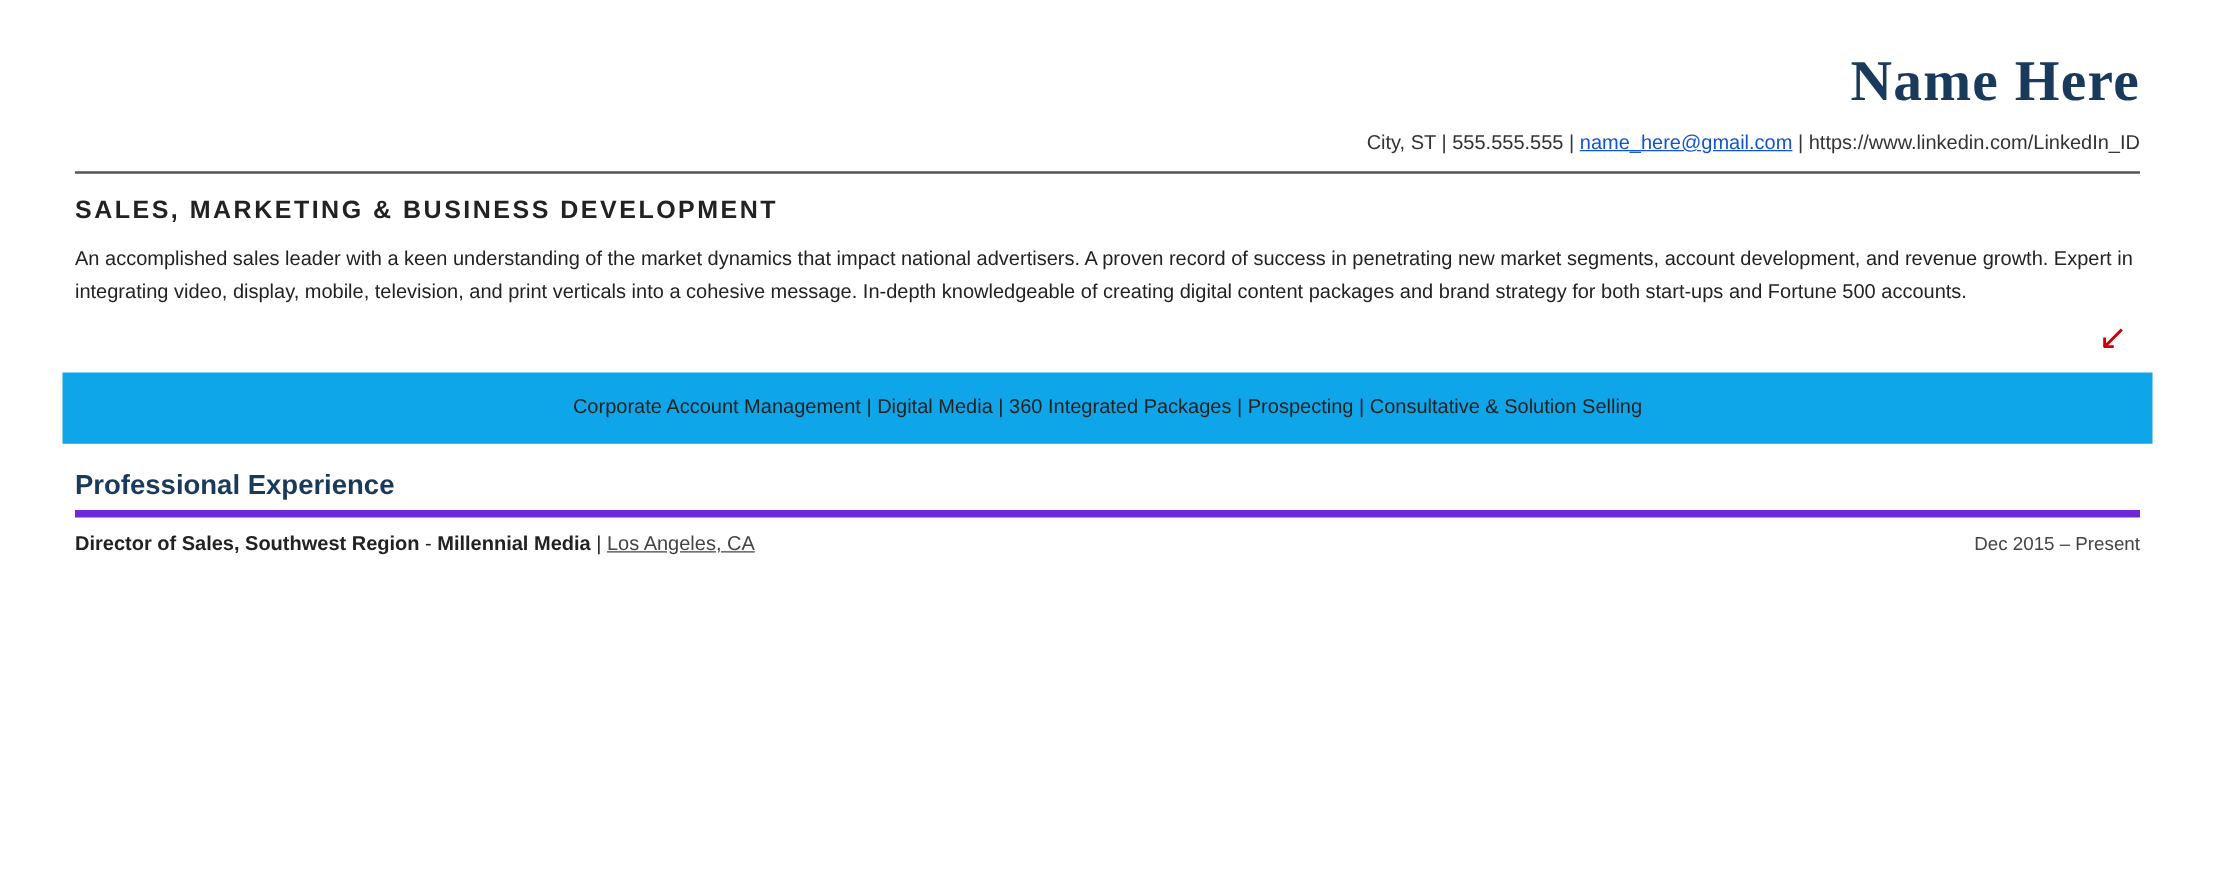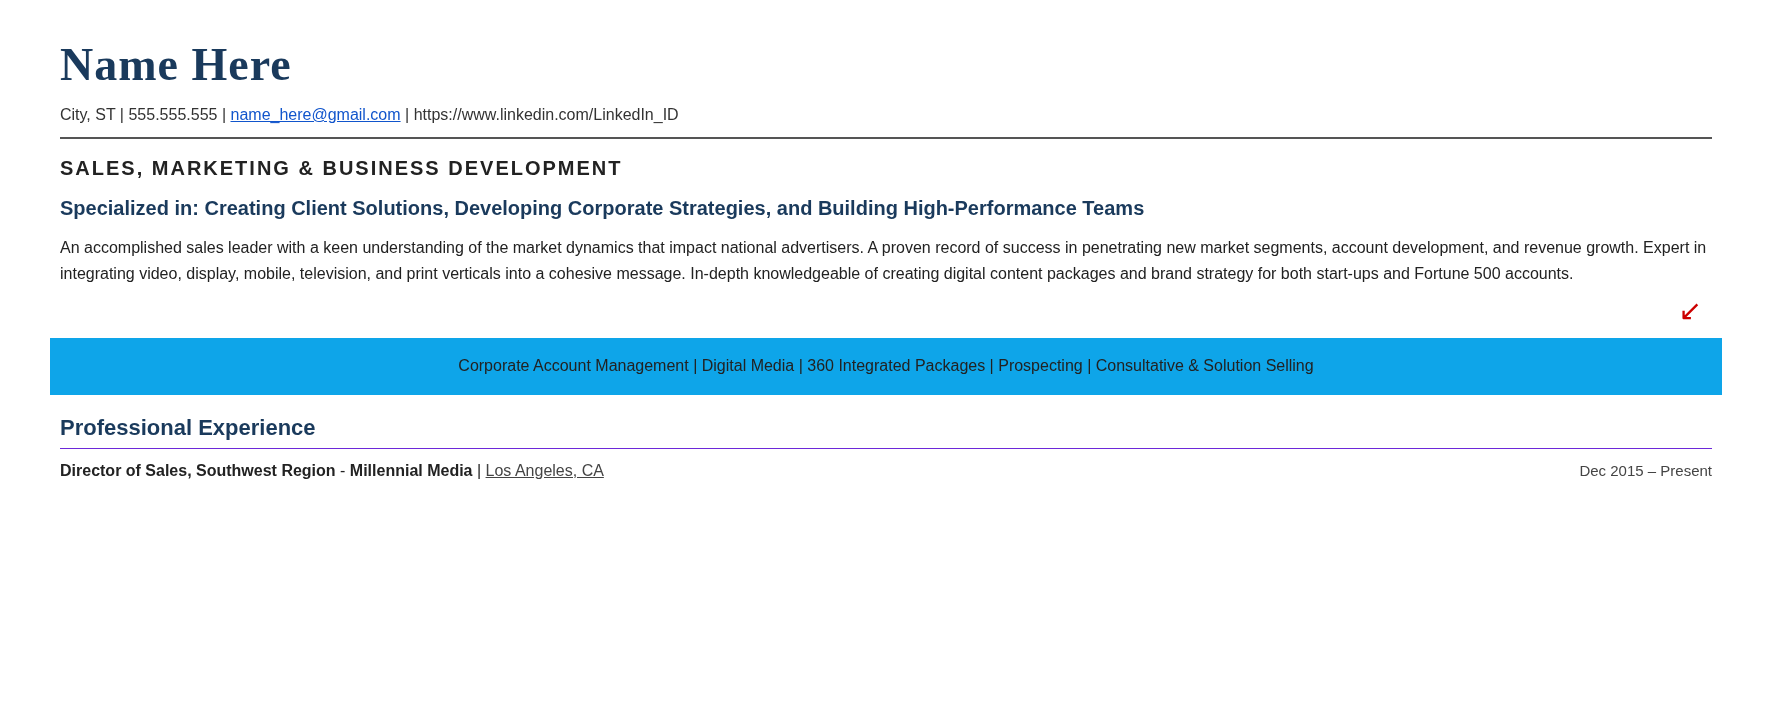--- a/index.html
+++ b/index.html
@@ -13,21 +13,21 @@
       background: #ffffff;
       color: #222222;
       font-size: 16px;
       line-height: 1.5;
       width: 1772px;
       min-height: 706px;
       padding: 30px 60px 20px 60px;
     }
 
     .header {
-      text-align: left;
+      text-align: right;
       margin-bottom: 6px;
     }
 
     .name {
       font-size: 46px;
       font-weight: bold;
       color: #1a3a5c;
       font-family: Georgia, serif;
       letter-spacing: 1px;
     }
@@ -94,21 +94,21 @@
       font-size: 16px;
       color: #222;
       line-height: 1.8;
     }
 
     .skills-row {
       text-align: center;
     }
 
     .professional-experience-header {
-      border-bottom: 1px solid #6d28d9;
+      border-bottom: 6px solid #6d28d9;
       padding-bottom: 4px;
       margin-bottom: 10px;
     }
 
     .professional-experience-title {
       font-size: 22px;
       font-weight: bold;
       color: #1a3a5c;
       font-family: Arial, sans-serif;
     }
@@ -155,21 +155,20 @@
       <span>City, ST | 555.555.555 |</span>
       <a href="#">name_here@gmail.com</a>
       <span>| https://www.linkedin.com/LinkedIn_ID</span>
     </div>
   </div>
 
   <hr class="divider-top">
 
   <div class="section-title-center">SALES, MARKETING &amp; BUSINESS DEVELOPMENT</div>
 
-  <div class="tagline">Specialized in: Creating Client Solutions, Developing Corporate Strategies, and Building High-Performance Teams</div>
 
   <div class="summary-text">An accomplished sales leader with a keen understanding of the market dynamics that impact national advertisers. A proven record of success in penetrating new market segments, account development, and revenue growth. Expert in integrating video, display, mobile, television, and print verticals into a cohesive message. In-depth knowledgeable of creating digital content packages and brand strategy for both start-ups and Fortune 500 accounts.</div>
 
   <div class="arrow-annotation">
     <span>↙</span>
   </div>
 
   <div class="skills-box">
     <div class="skills-row">Corporate Account Management | Digital Media | 360 Integrated Packages | Prospecting | Consultative &amp; Solution Selling</div>
   </div>

